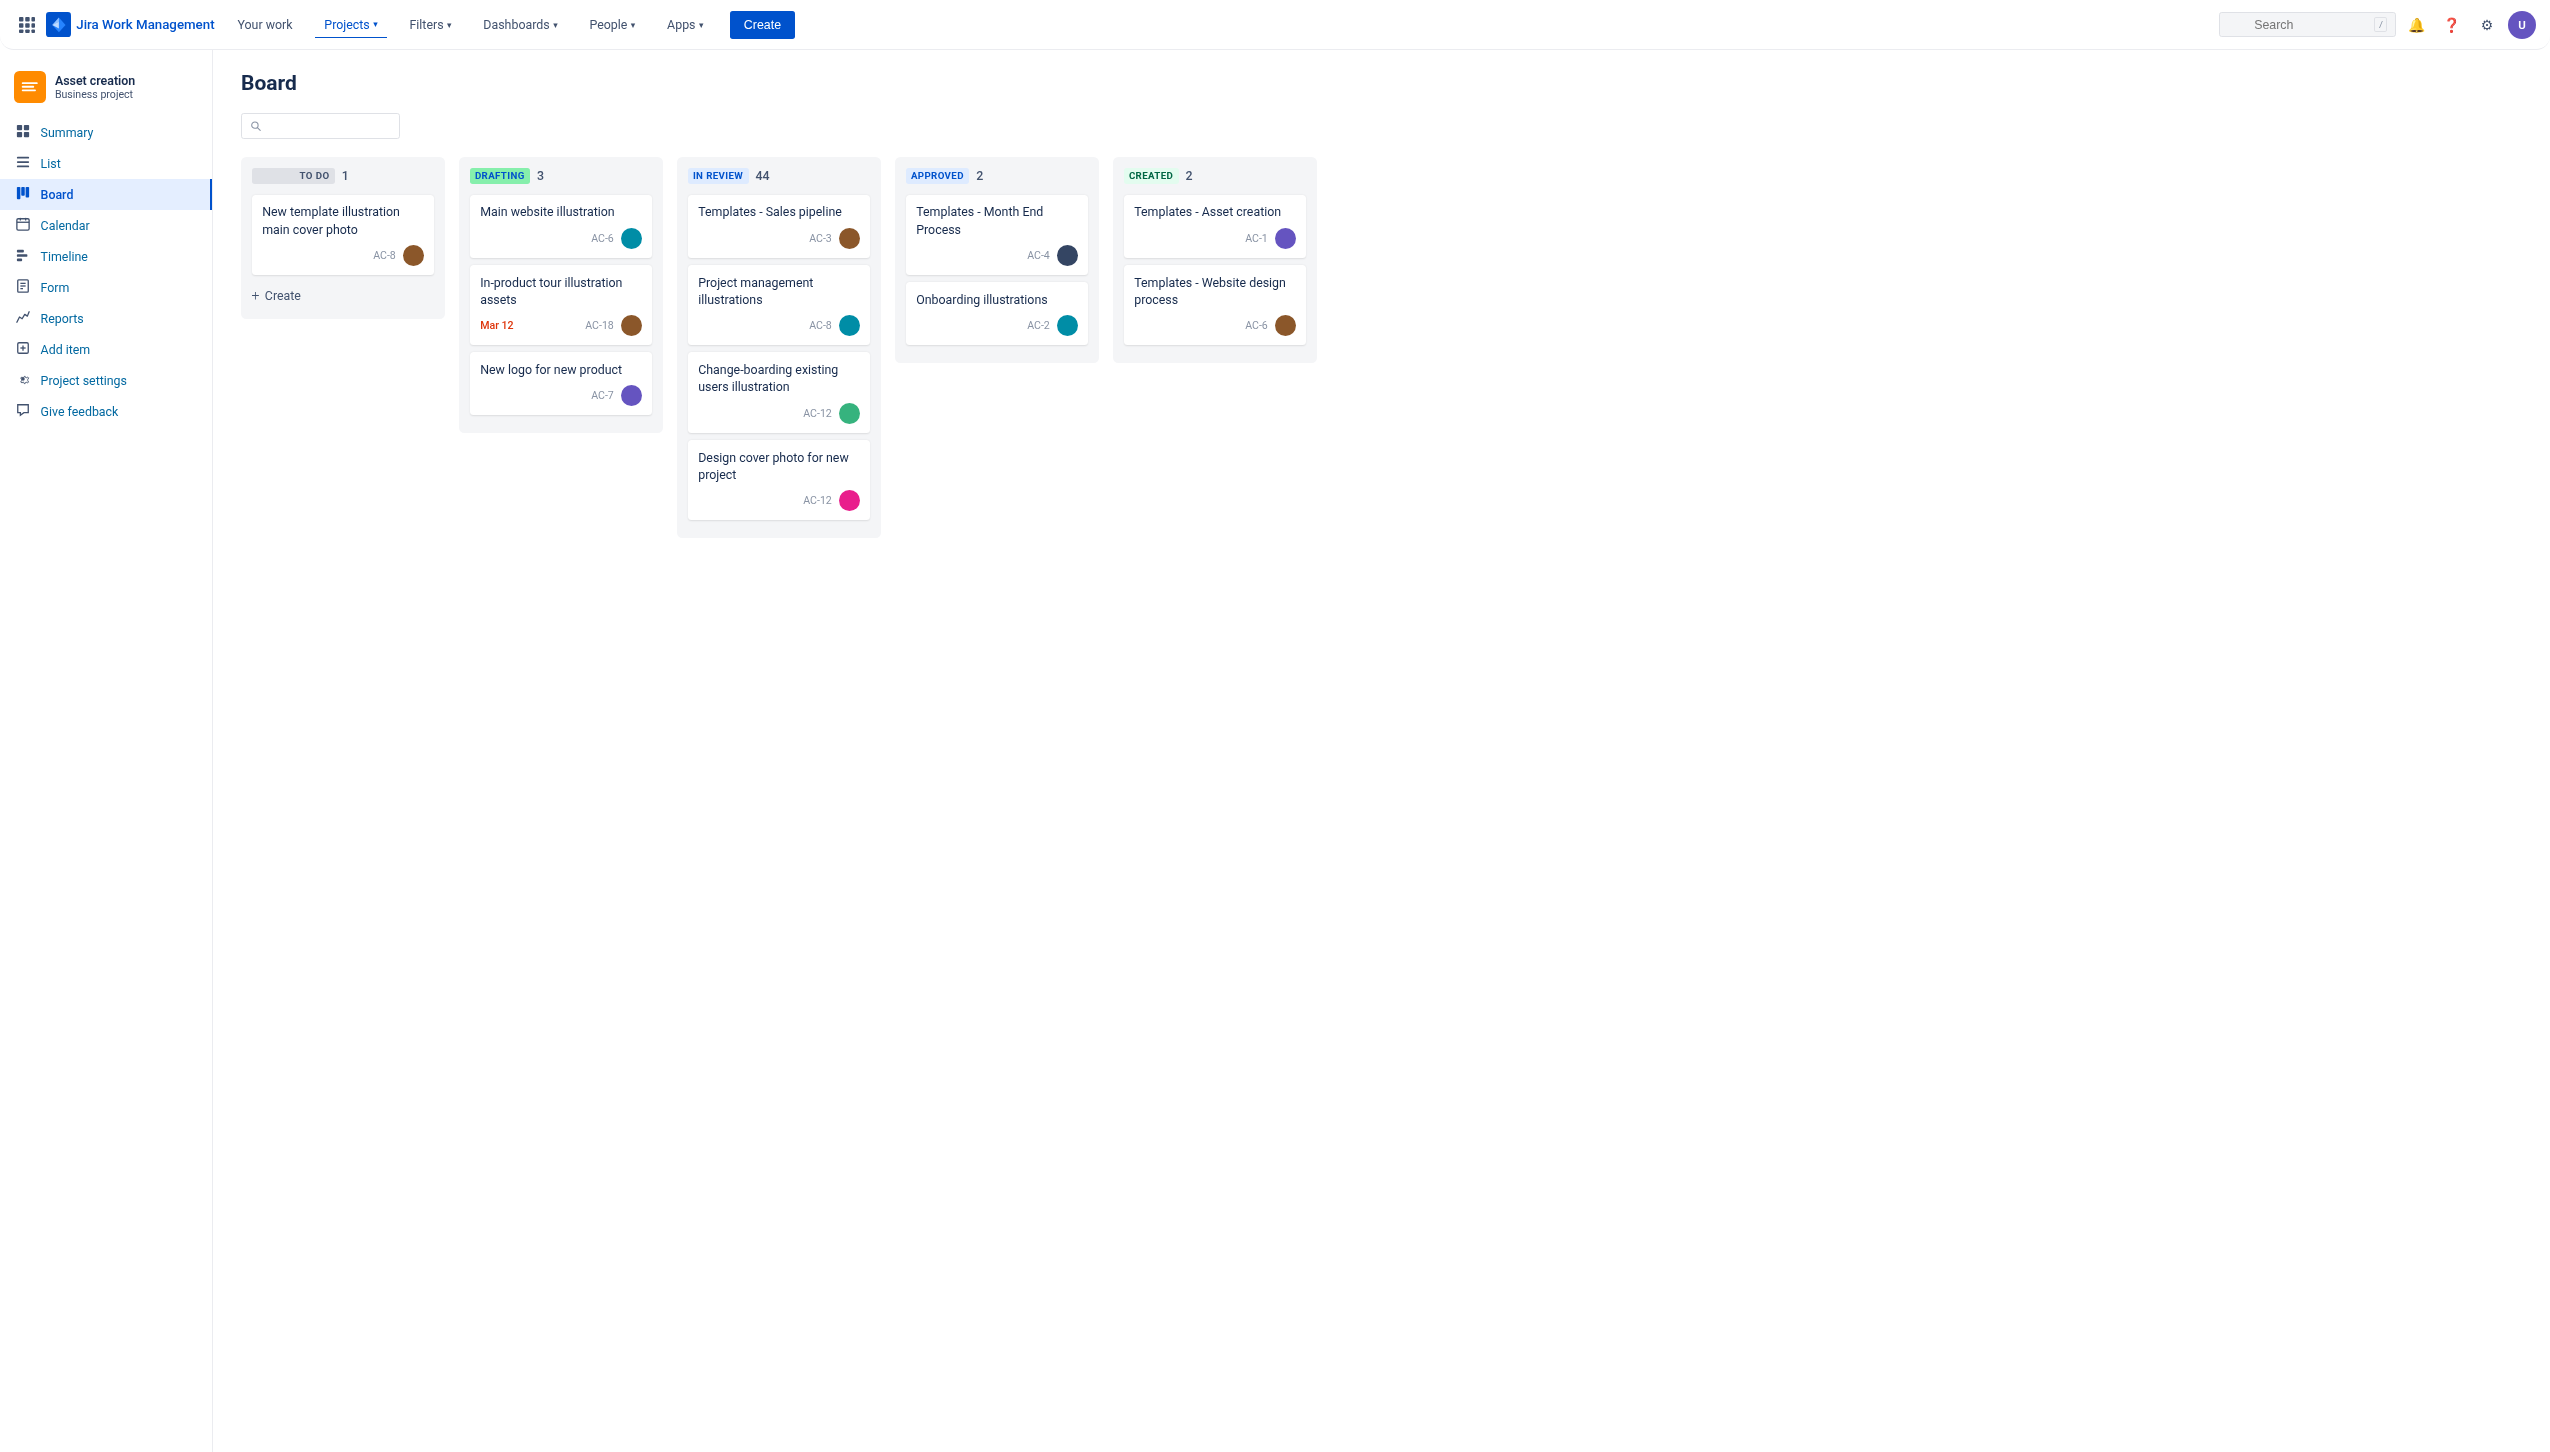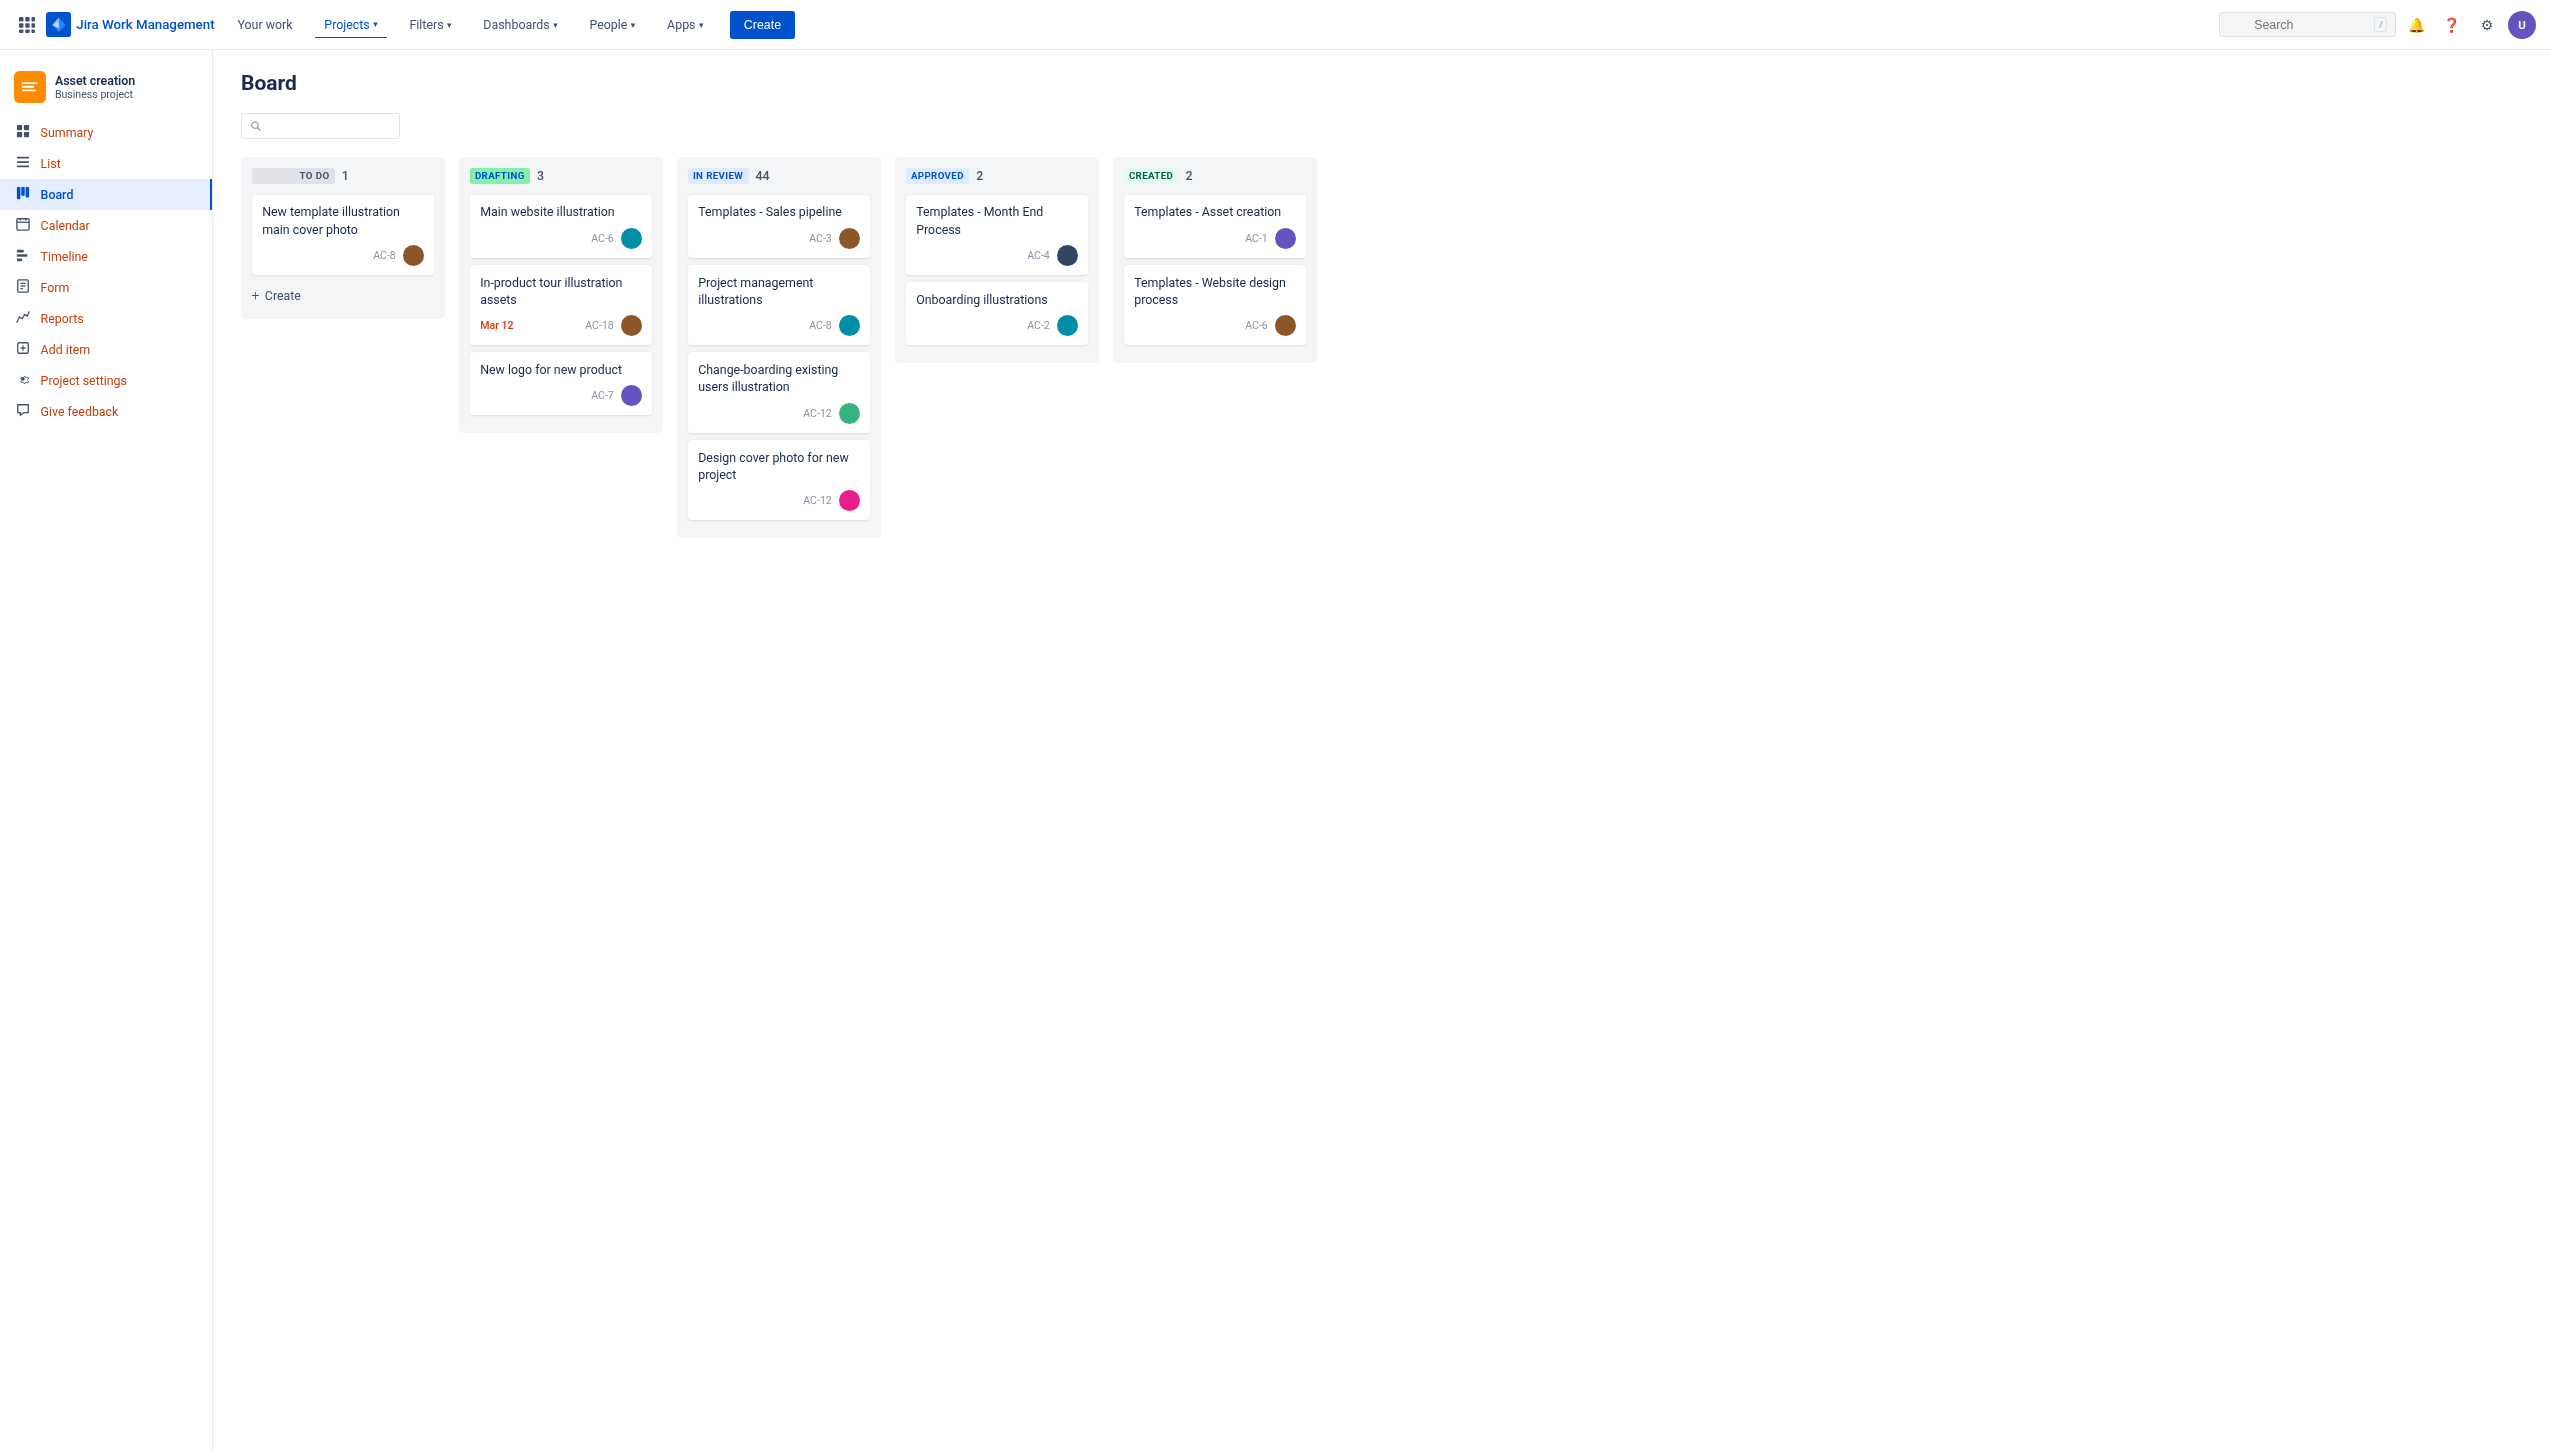--- a/index.html
+++ b/index.html
@@ -2,21 +2,21 @@
 <html style="font-size:14px"><head>
   <meta charset="utf-8">
   <style>
     * { box-sizing: border-box; margin: 0; padding: 0; }
     body { font-family: -apple-system, BlinkMacSystemFont, "Segoe UI", Roboto, sans-serif; background: #fff; color: #172b4d; font-size: 12.4px; }
 
     
     .topnav {
       display: flex; align-items: center; height: 50px;
       border-bottom: 0.9px solid #ebecf0; padding: 0 14px; gap: 7px;
-      position: fixed; top: 0; left: 0; right: 0; background: #fff; z-index: 100;
+      position: fixed; top: 0; left: 0; right: 0; background: #fff; z-index: 100; border-radius: 14px;
     }
     .topnav-grid-icon { width: 25px; height: 25px; cursor: pointer; display: flex; align-items: center; justify-content: center; }
     .topnav-logo { display: flex; align-items: center; gap: 5.3px; margin-right: 7px; }
     .topnav-logo-icon { width: 25px; height: 25px; }
     .topnav-logo-text { color: #0052cc; font-size: 13.3px; font-weight: 500; white-space: nowrap; }
     .topnav-links { display: flex; align-items: center; gap: 14px; flex: 1; }
     .topnav-link {
       padding: 5.3px 8.9px; border-radius: 2.7px; cursor: pointer;
       color: #42526e; font-size: 12.4px; display: flex; align-items: center; gap: 3.5px;
       white-space: nowrap;
@@ -42,21 +42,21 @@
 
     
     .sidebar { width: 213px; min-height: calc(100vh - 50px); border-right: 0.9px solid #ebecf0; padding: 14px 0; flex-shrink: 0; background: #fff; }
     .sidebar-project { display: flex; align-items: center; gap: 8.9px; padding: 7px 14px 14px; }
     .sidebar-project-icon { width: 32px; height: 32px; border-radius: 5.3px; background: #ff8b00; display: flex; align-items: center; justify-content: center; flex-shrink: 0; }
     .sidebar-project-info { display: flex; flex-direction: column; }
     .sidebar-project-name { font-size: 12.4px; font-weight: 600; color: #172b4d; }
     .sidebar-project-type { font-size: 10.6px; color: #42526e; }
     .sidebar-nav-item {
       display: flex; align-items: center; gap: 8.9px; padding: 7px 14px;
-      cursor: pointer; color: #c2410c; font-size: 12.4px; border-radius: 0;
+      cursor: pointer; color: #0369a1; font-size: 12.4px; border-radius: 0;
     }
     .sidebar-nav-item.active { background: #e4eeff; color: #0052cc; font-weight: 500; border-right: 2.7px solid #0052cc; }
     .sidebar-nav-icon { font-size: 14px; width: 17.7px; text-align: center; }
 
     
     .main { flex: 1; padding: 21px 28px; background: #fff; overflow-x: auto; }
     .page-title { font-size: 21px; font-weight: 700; color: #172b4d; margin-bottom: 17.7px; }
 
     
     .board-filter { display: flex; align-items: center; margin-bottom: 17.7px; }

